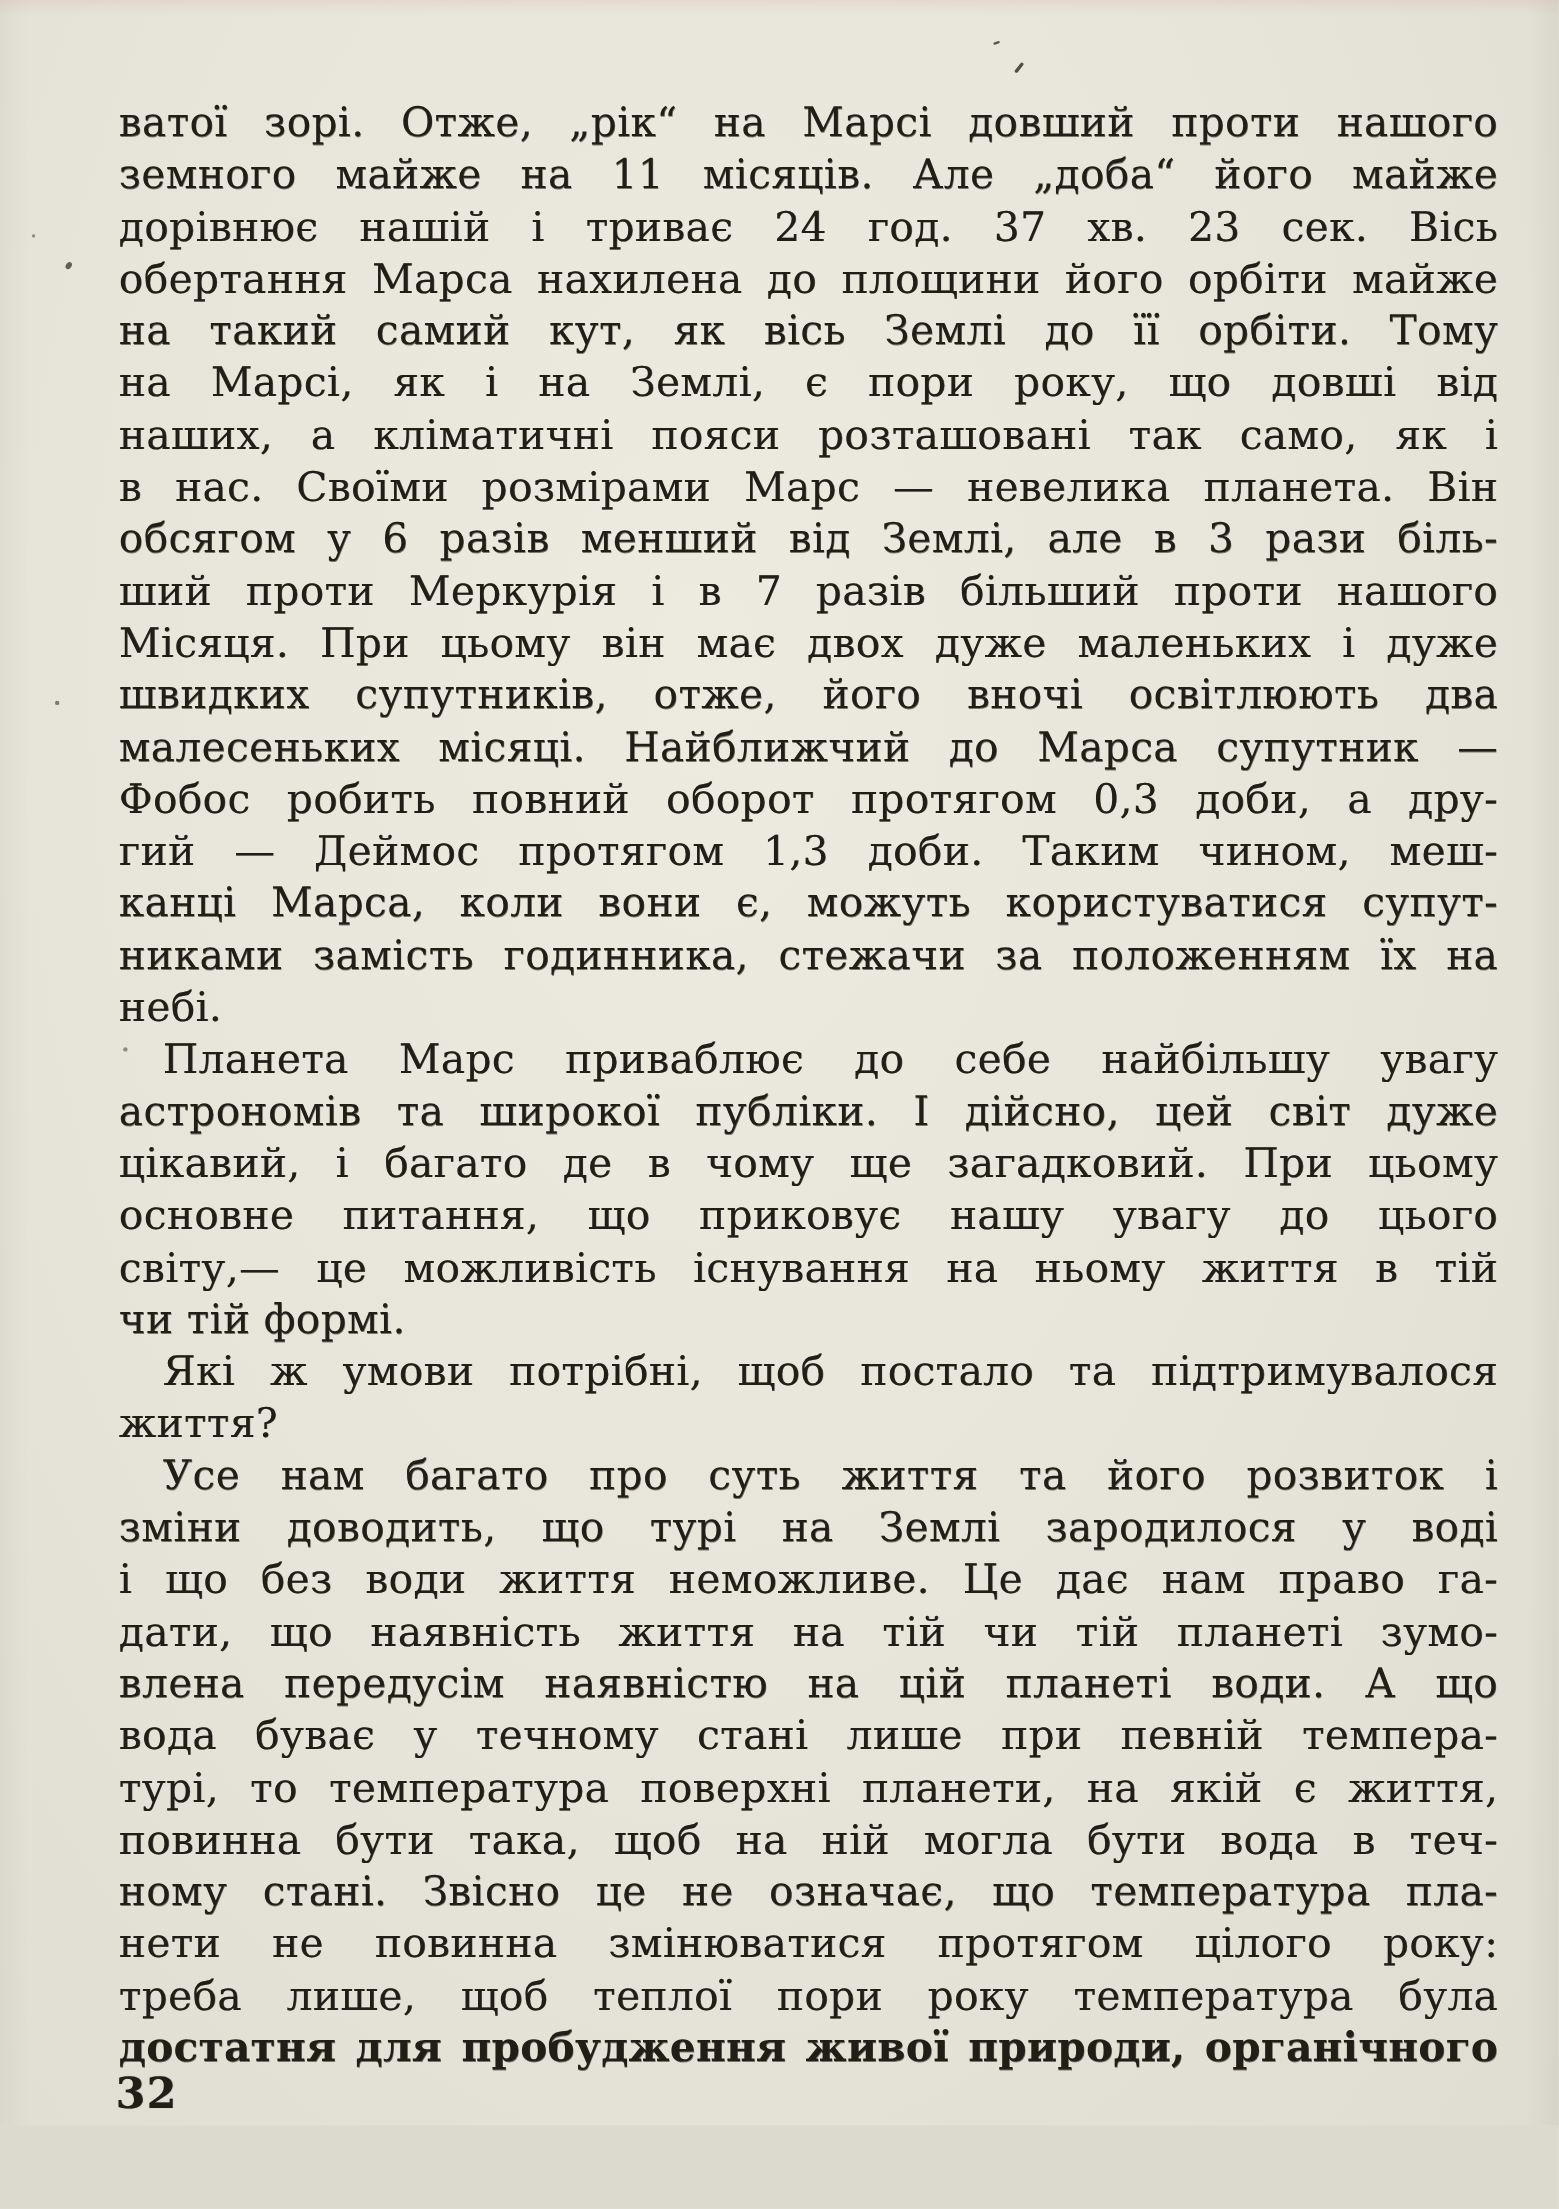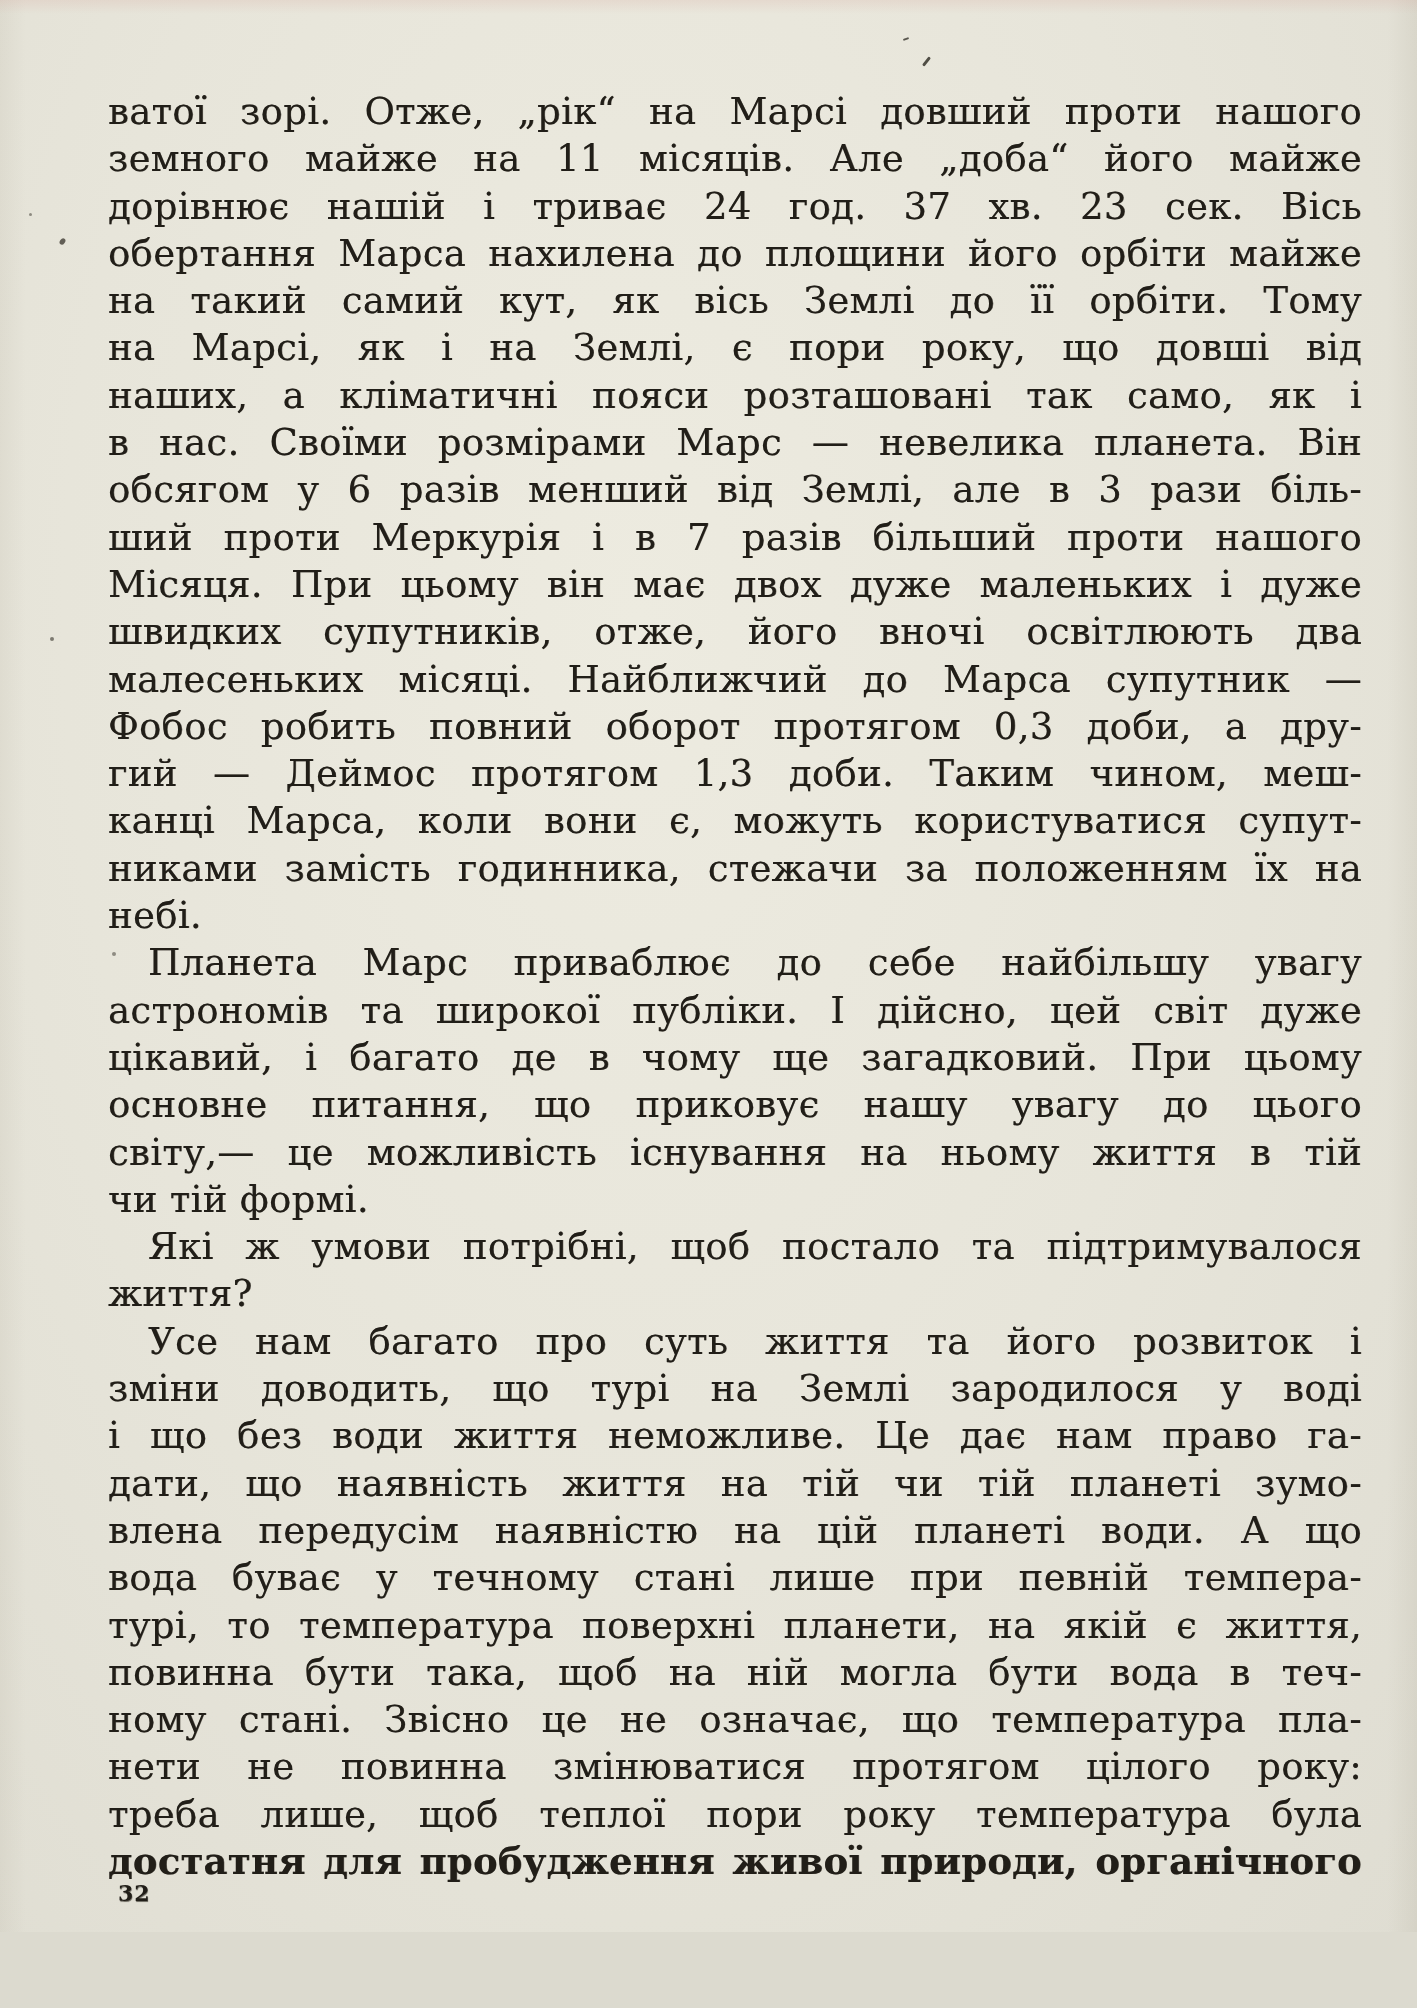--- a/index.html
+++ b/index.html
@@ -37,22 +37,22 @@
     text-align-last: justify;
     text-shadow: 0.4px 0.4px 0.6px rgba(32,28,20,0.55);
     white-space: normal;
   }
   .line.para-end { text-align-last: left; }
   .line.indent { text-indent: 40px; }
   .ital { }
   .hvy  { font-weight: bold; letter-spacing: 0.2px; }
   .page-number {
     position: absolute;
-    left: 118px; top: 1880px;
-    font-size: 22px;
+    left: 105px; top: 1880px;
+    font-size: 39px;
     font-weight: bold;
     letter-spacing: 1px;
     text-shadow: 0.5px 0.5px 0.7px rgba(32,28,20,0.6);
   }
   .speck { position: absolute; background: #35322a; border-radius: 50%; }
   .speck.s1 { left: 60px;  top: 238px; width: 5px;  height: 7px;  transform: rotate(35deg); opacity: .75; }
   .speck.s2 { left: 29px;  top: 213px; width: 3px;  height: 3px;  opacity: .5; }
   .speck.s3 { left: 903px; top: 38px;  width: 6px;  height: 2px;  transform: rotate(-20deg); opacity: .8; border-radius: 1px; }
   .speck.s4 { left: 925px; top: 56px;  width: 3px;  height: 11px; transform: rotate(38deg); opacity: .85; border-radius: 2px; }
   .speck.s5 { left: 50px;  top: 637px; width: 4px;  height: 4px;  opacity: .6; }

